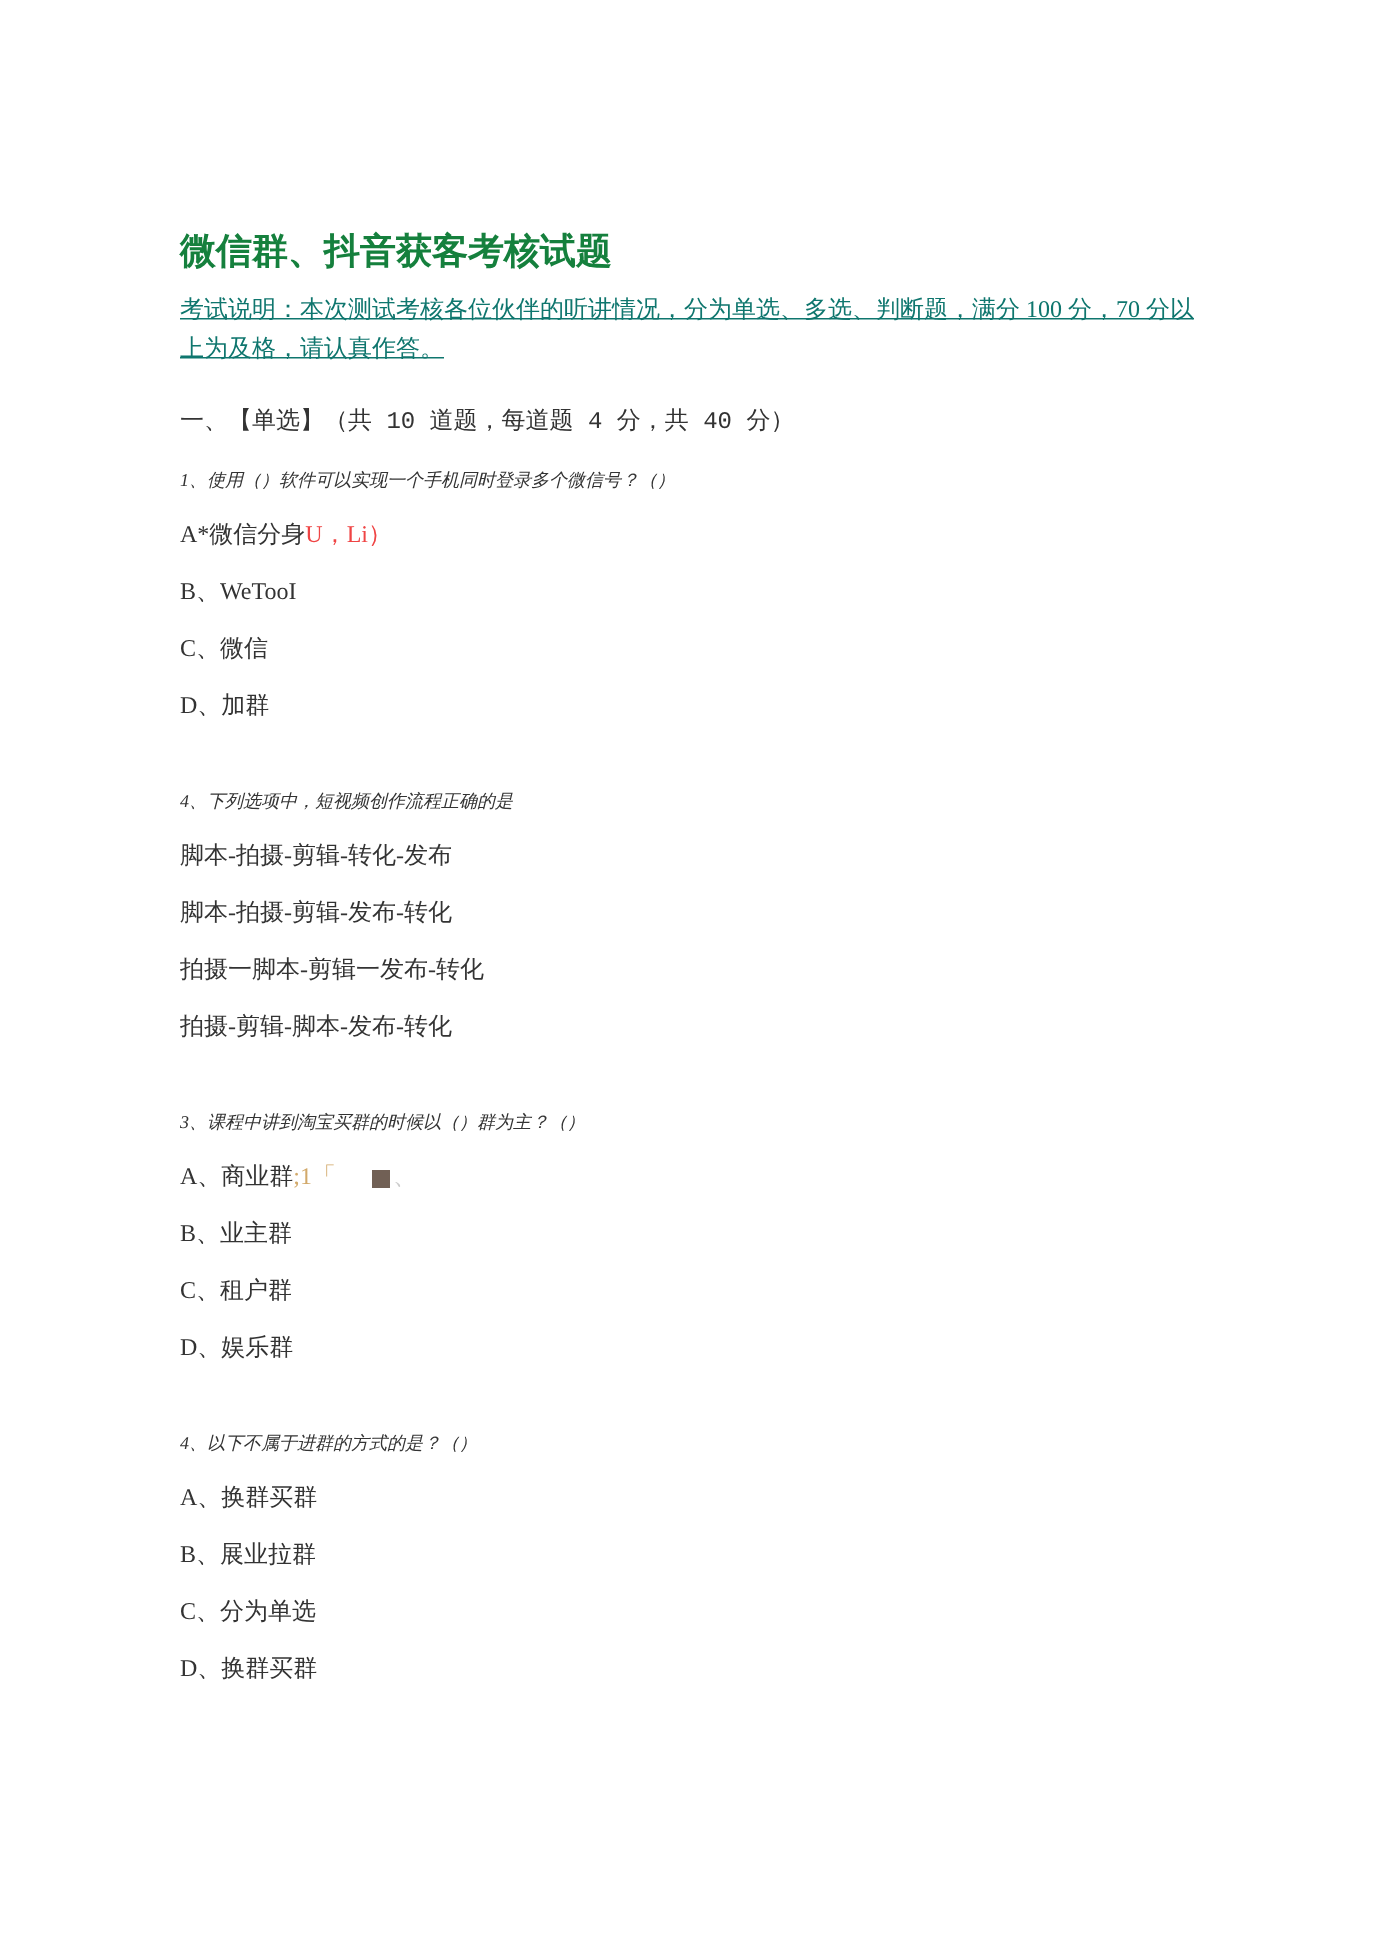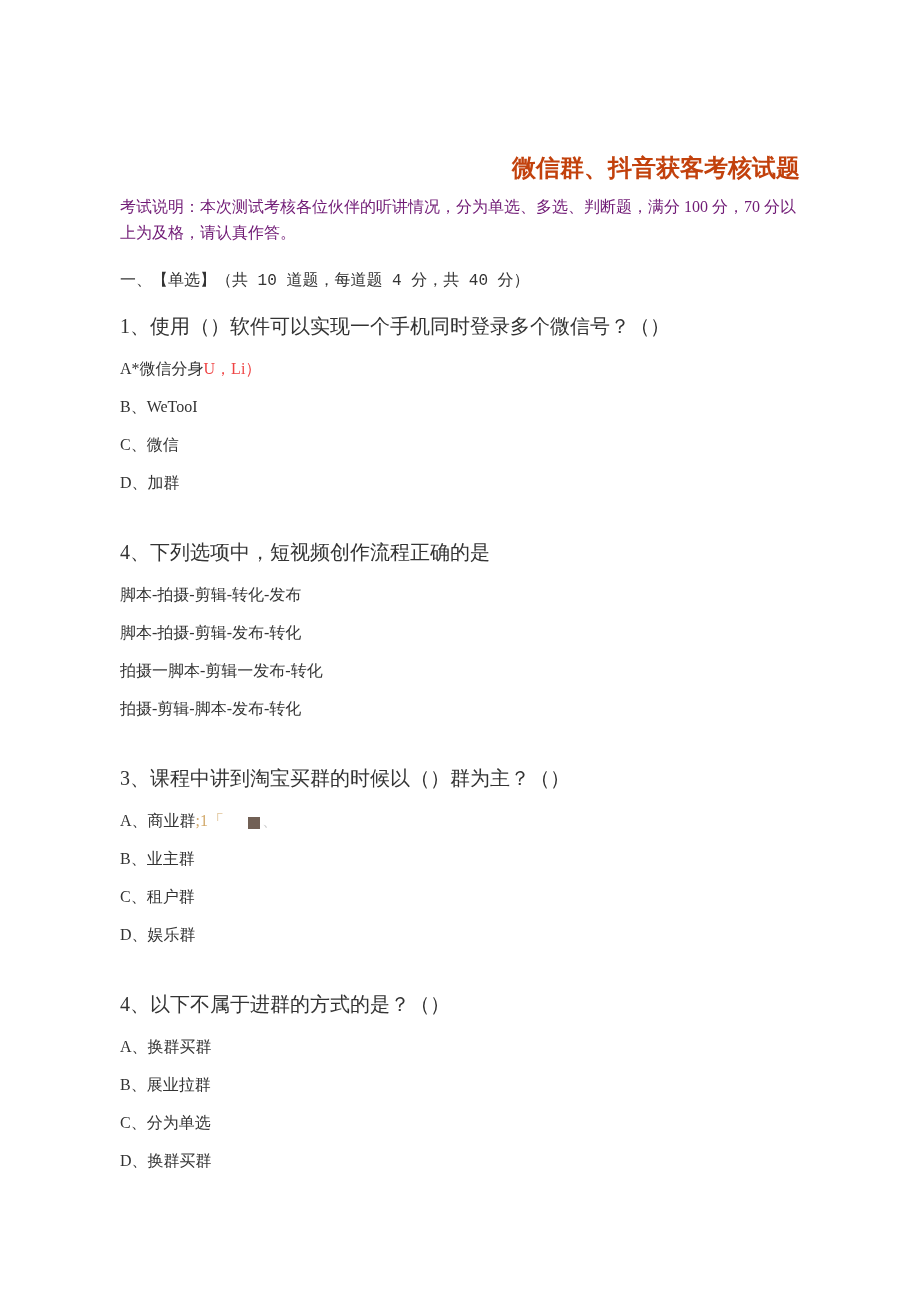--- a/index.html
+++ b/index.html
@@ -11,43 +11,45 @@
       font-family: "SimSun", "宋体", serif;
       background: #ffffff;
       width: 920px;
       min-height: 1302px;
       padding: 150px 120px 60px 120px;
       color: #333333;
       font-size: 16px;
       line-height: 1.5;
     }
     .title {
-      text-align: right;
+      text-align: left;
       font-size: 24px;
       font-weight: bold;
-      color: #c2410c;
+      color: #15803d;
       margin-bottom: 8px;
     }
     .exam-note {
-      color: #701a75;
+      color: #0f766e;
       font-size: 16px;
       line-height: 1.6;
       margin-bottom: 24px;
+      text-decoration: underline;
     }
     .section-heading {
       font-size: 16px;
       color: #333333;
       margin-bottom: 18px;
       margin-top: 10px;
       font-family: Liberation Mono, monospace;
     }
     .question-stem {
-      font-size: 20px;
+      font-size: 12px;
       color: #333333;
       margin-bottom: 16px;
+      font-style: italic;
     }
     .option-line {
       font-size: 16px;
       color: #333333;
       margin-bottom: 14px;
     }
     .faded {
       color: #ef4444;
     }
     .orange-faded {

